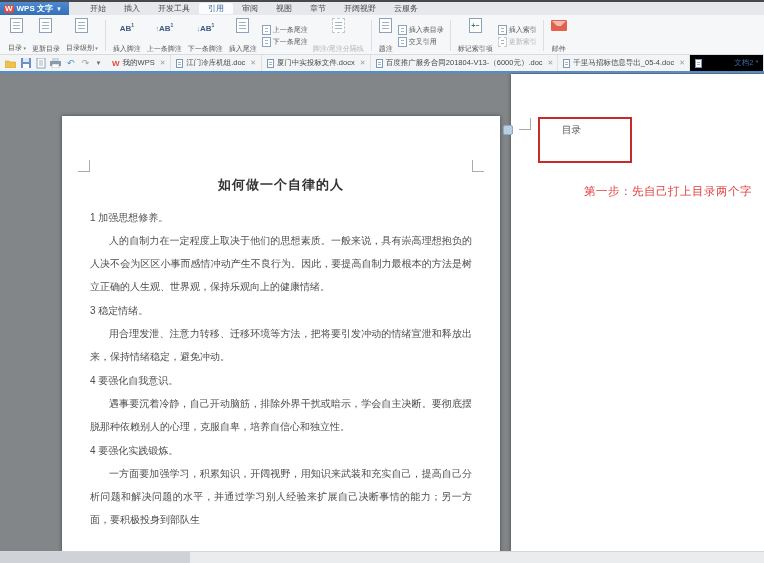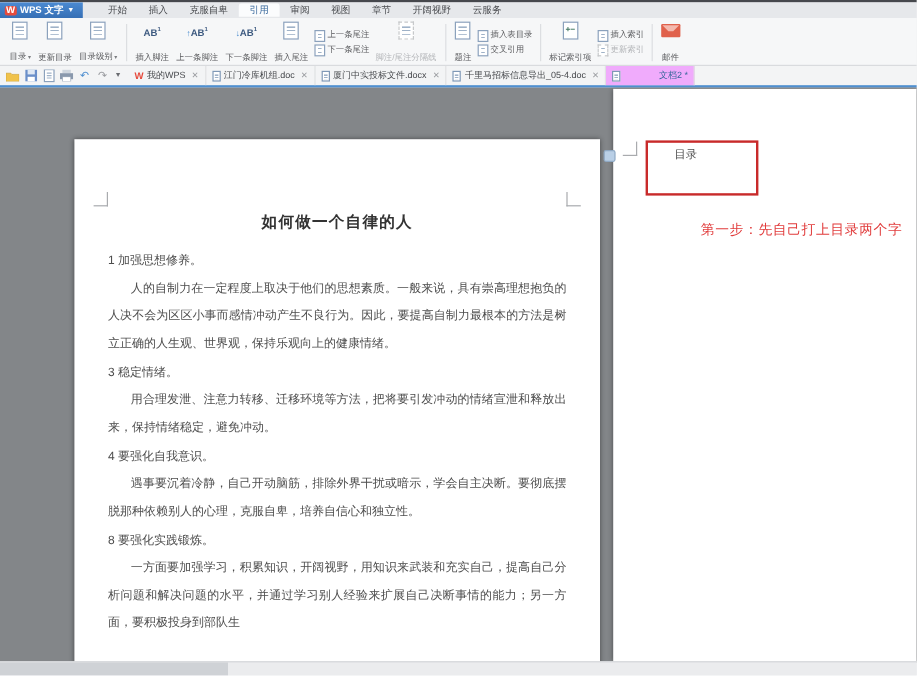--- a/index.html
+++ b/index.html
@@ -47,21 +47,21 @@
 
   
   .tabbar{height:16px;background:#f3f4f5;display:flex;align-items:stretch;font-size:7.5px;color:#46484c;}
   .qicons{display:flex;align-items:center;gap:4px;padding:0 5px;}
   .qi{width:11px;height:11px;display:flex;align-items:center;justify-content:center;font-size:9px;}
   .qi svg{display:block;}
   .qi.caret{width:7px;font-size:6px;color:#6a6c70;}
   .doctabs{display:flex;align-items:stretch;flex:1;min-width:0;}
   .dtab{display:flex;align-items:center;gap:3px;padding:0 5px;border-right:1px solid #e0e1e3;white-space:nowrap;overflow:hidden;}
   .dtab .x{color:#9a9ca0;font-size:7px;margin-left:2px;}
-  .dtab.active{background:#f0abfc;color:#39689c;gap:32px;}
+  .dtab.active{background:#000000;color:#39689c;gap:32px;}
   .dtab .wlogo{color:#e64a3c;font-weight:bold;font-size:8px;}
   .docicon{width:7px;height:9px;background:#fff;border:1px solid #7f98b6;box-sizing:border-box;position:relative;flex:none;}
   .docicon::before{content:"";position:absolute;left:1px;right:1px;top:2px;height:4px;
     background:repeating-linear-gradient(#9fb2c8 0 1px,transparent 1px 2px);}
   .blue-line{height:2px;background:#4f8fd0;}
 
   
   .docarea{position:relative;height:479px;background:#838689;overflow:hidden;}
   .page{position:absolute;top:1px;background:#fff;box-shadow:0 0 4px rgba(0,0,0,.45);}
   .page1{left:62px;width:438px;height:543px;margin-top:42px;}
@@ -94,21 +94,21 @@
 
   <div class="titlebar">
     <div class="wps-btn">
       <span class="wlogo">W</span>
       <span>WPS 文字</span>
       <span class="caret">▼</span>
     </div>
     <div class="menu-tabs">
       <div class="mtab">开始</div>
       <div class="mtab">插入</div>
-      <div class="mtab">克服自卑</div>
+      <div class="mtab">开发工具</div>
       <div class="mtab active">引用</div>
       <div class="mtab">审阅</div>
       <div class="mtab">视图</div>
       <div class="mtab">章节</div>
       <div class="mtab">开阔视野</div>
       <div class="mtab">云服务</div>
     </div>
   </div>
 
   <div class="ribbon">
@@ -250,20 +250,25 @@
         <span>江门冷库机组.doc</span>
         <span class="x">✕</span>
       </div>
       <div class="dtab">
         <span class="docicon"></span>
         <span>厦门中实投标文件.docx</span>
         <span class="x">✕</span>
       </div>
       <div class="dtab">
         <span class="docicon"></span>
+        <span>百度推广服务合同201804-V13-（6000元）.doc</span>
+        <span class="x">✕</span>
+      </div>
+      <div class="dtab">
+        <span class="docicon"></span>
         <span>千里马招标信息导出_05-4.doc</span>
         <span class="x">✕</span>
       </div>
       <div class="dtab active">
         <span class="docicon"></span>
         <span>文档2 *</span>
       </div>
     </div>
   </div>
   <div class="blue-line"></div>
@@ -274,21 +279,21 @@
       <span class="cropmark cm-tl" style="left:16px;top:44px;"></span>
       <span class="cropmark cm-tr" style="right:16px;top:44px;"></span>
       <div class="doc-title">如何做一个自律的人</div>
       <div class="body-text">
         <p class="head">1 加强思想修养。</p>
         <p class="ind">人的自制力在一定程度上取决于他们的思想素质。一般来说，具有崇高理想抱负的人决不会为区区小事而感情冲动产生不良行为。因此，要提高自制力最根本的方法是树立正确的人生观、世界观，保持乐观向上的健康情绪。</p>
         <p class="head">3 稳定情绪。</p>
         <p class="ind">用合理发泄、注意力转移、迁移环境等方法，把将要引发冲动的情绪宣泄和释放出来，保持情绪稳定，避免冲动。</p>
         <p class="head">4 要强化自我意识。</p>
         <p class="ind">遇事要沉着冷静，自己开动脑筋，排除外界干扰或暗示，学会自主决断。要彻底摆脱那种依赖别人的心理，克服自卑，培养自信心和独立性。</p>
-        <p class="head">8 要强化实践锻炼。</p>
+        <p class="head">4 要强化实践锻炼。</p>
         <p class="ind">一方面要加强学习，积累知识，开阔视野，用知识来武装和充实自己，提高自己分析问题和解决问题的水平，并通过学习别人经验来扩展自己决断事情的能力；另一方面，要积极投身到部队生</p>
       </div>
     </div>
 
     <div class="page page2">
       <span class="cropmark cm-tl" style="left:8px;top:44px;"></span>
       <div class="toc-word">目录</div>
       <div class="red-box"></div>
       <div class="red-note">第一步：先自己打上目录两个字</div>
     </div>

